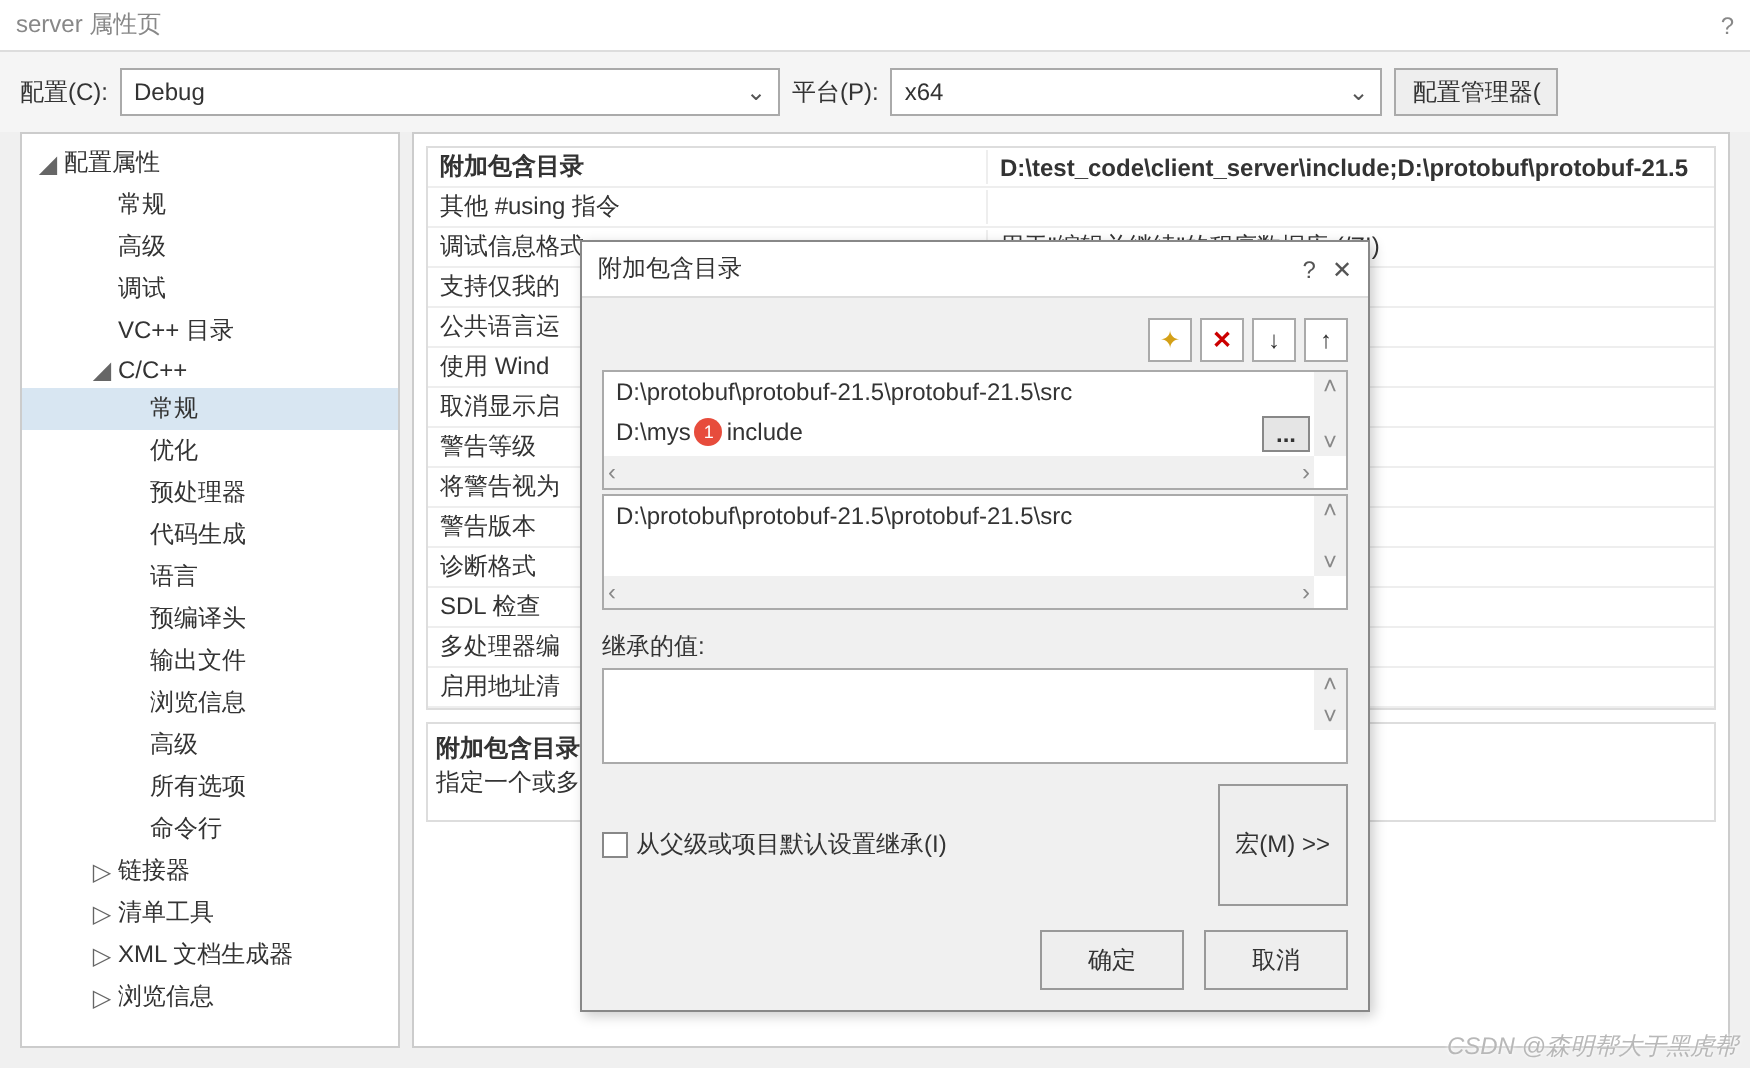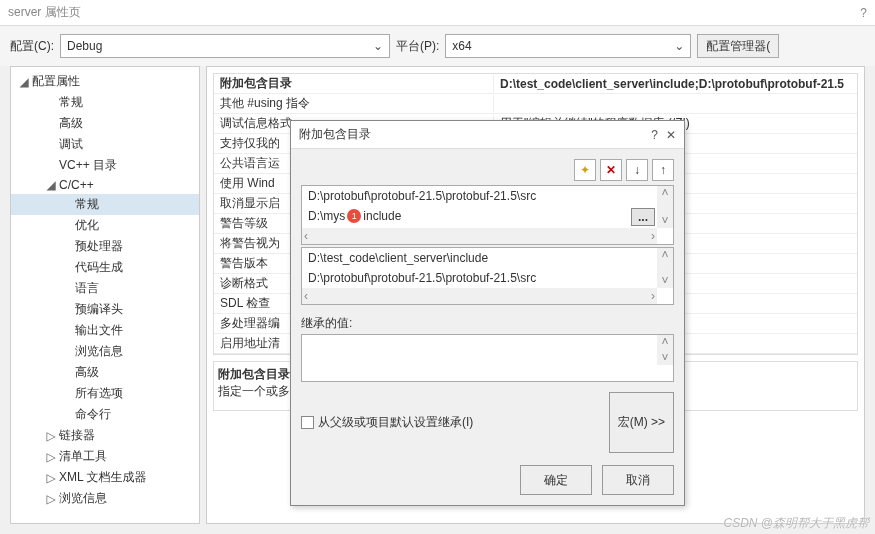--- a/index.html
+++ b/index.html
@@ -286,21 +286,20 @@
         <span>˄</span>
         <span>˅</span>
       </div>
       <div class="scroll-h">
         <span>‹</span>
         <span>›</span>
       </div>
     </div>
 
     <div class="readonly-box">
-      <div class="list-line">D:\test_code\client_server\include</div>
       <div class="list-line">D:\protobuf\protobuf-21.5\protobuf-21.5\src</div>
       <div class="scroll-v">
         <span>˄</span>
         <span>˅</span>
       </div>
       <div class="scroll-h">
         <span>‹</span>
         <span>›</span>
       </div>
     </div>

